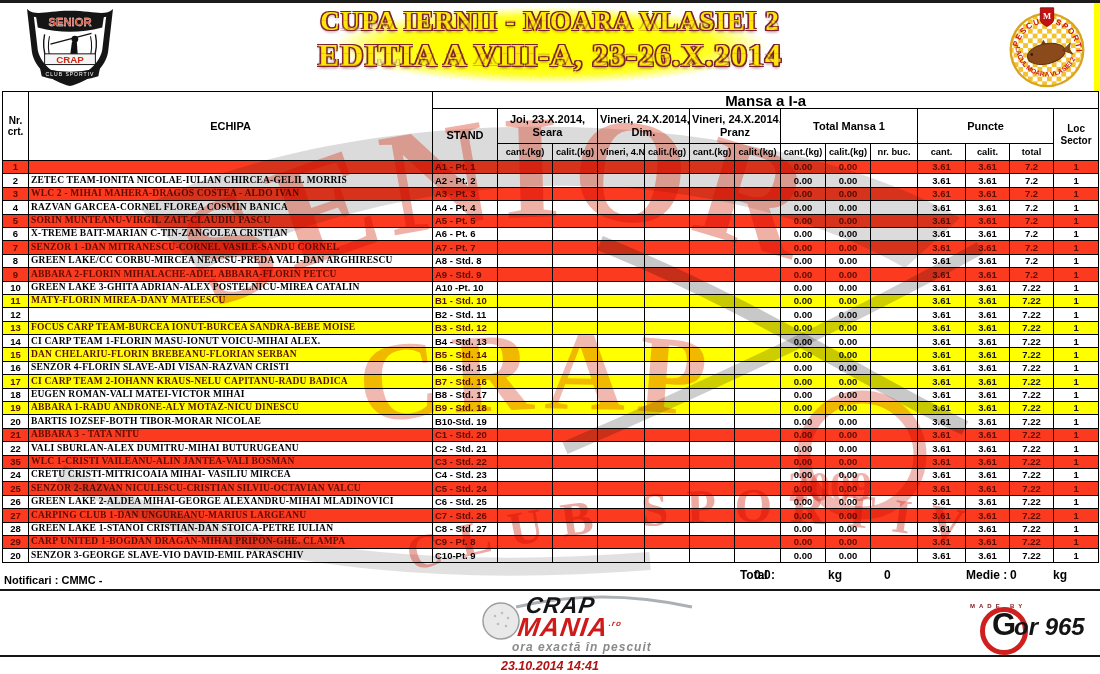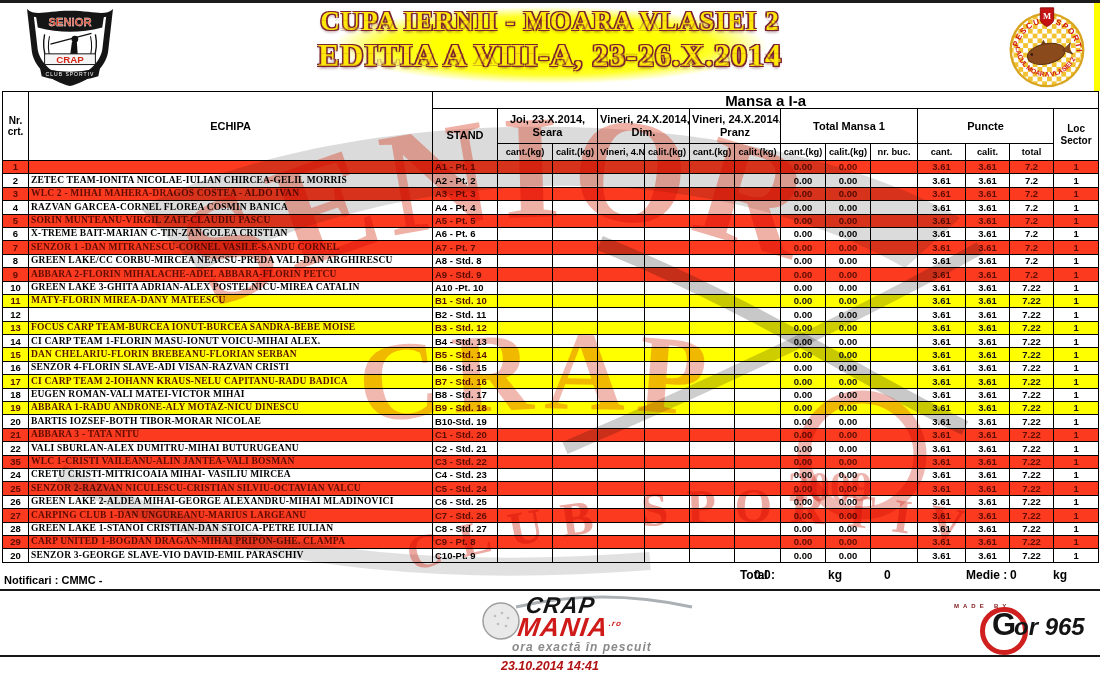--- a/index.html
+++ b/index.html
@@ -70,21 +70,21 @@
   .senzor-tagline{color:#3b3b3b;font-size:8px;letter-spacing:2.5px;margin:3px 0 0 28px;font-weight:bold;}
 
   .crapmania{position:absolute;left:480px;top:588px;width:250px;height:62px;font-style:italic;z-index:4;}
   .cm-art{position:absolute;left:0;top:0;}
   .cm-crap{position:absolute;left:46px;top:1px;font-weight:900;font-size:23px;color:#151515;transform:skewX(-8deg);letter-spacing:1px;}
   .cm-mania{position:absolute;left:38px;top:21px;font-weight:900;font-size:26px;color:#cf1a1a;transform:skewX(-8deg);letter-spacing:1px;}
   .cm-ro{font-size:8px;vertical-align:super;}
   .cm-tagline{position:absolute;left:32px;top:49px;color:#8a8a8a;font-weight:bold;font-size:12px;letter-spacing:1px;}
 
   .gor{position:absolute;left:948px;top:596px;width:160px;height:54px;z-index:4;}
-  .gor-madeby{position:absolute;left:6px;top:2px;color:#7c1616;font-size:8px;letter-spacing:4px;font-weight:bold;font-variant:small-caps;}
+  .gor-madeby{position:absolute;left:22px;top:2px;color:#7c1616;font-size:8px;letter-spacing:4px;font-weight:bold;font-variant:small-caps;}
   .gor-ring{position:absolute;left:32px;top:8px;width:38px;height:38px;border:5px solid #d01f1f;border-radius:50%;}
   .gor-g{position:absolute;left:44px;top:10px;font-size:31px;font-weight:900;color:#141414;line-height:1;}
   .gor-rest{position:absolute;left:66px;top:16px;font-size:24px;font-weight:900;font-style:italic;color:#141414;line-height:1;}
 </style>
 </head>
 <body>
 
 <div class="page">
 
   <div class="header-band">

